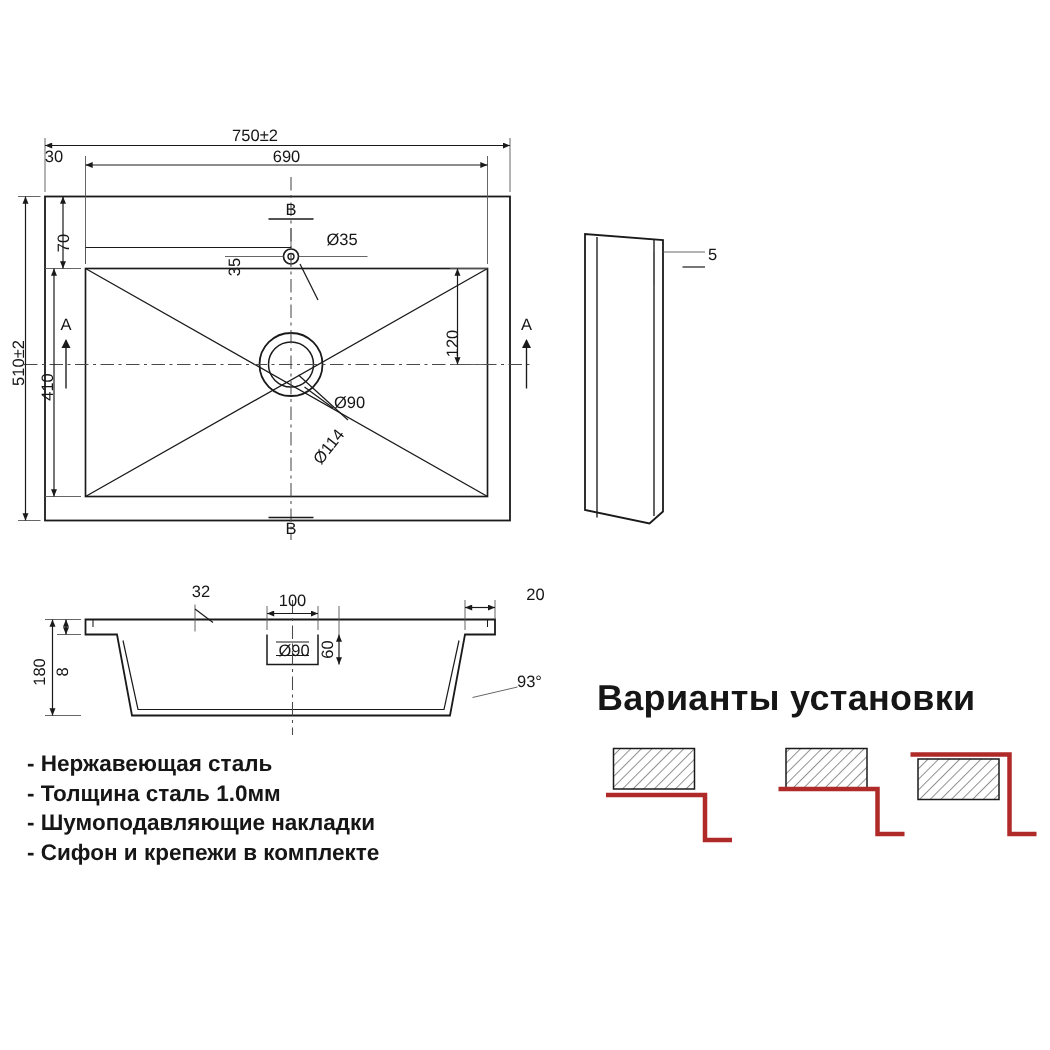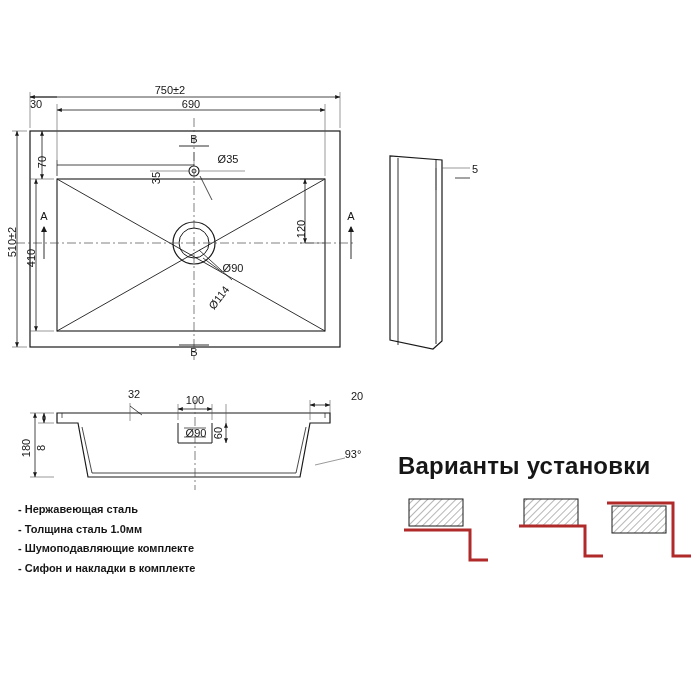--- a/index.html
+++ b/index.html
@@ -26,21 +26,21 @@
     width: 700px;
     height: 700px;
   }
   .spec-list {
     position: absolute;
     left: 18px;
     top: 500px;
     width: 320px;
   }
   .spec-line {
-    font-size: 11px;
+    font-size: 15px;
     font-weight: bold;
     line-height: 19.5px;
     color: #161616;
     white-space: nowrap;
   }
   .variants-title {
     position: absolute;
     left: 398px;
     top: 452px;
     font-size: 24px;
@@ -214,17 +214,17 @@
       <text x="357" y="400" text-anchor="middle">20</text>
       <text x="353" y="458" text-anchor="middle">93°</text>
     </g>
   </svg>
 
   <div class="variants-title">Варианты установки</div>
 
   <div class="spec-list">
     <div class="spec-line">- Нержавеющая сталь</div>
     <div class="spec-line">- Толщина сталь 1.0мм</div>
-    <div class="spec-line">- Шумоподавляющие комплекте</div>
-    <div class="spec-line">- Сифон и накладки в комплекте</div>
+    <div class="spec-line">- Шумоподавляющие накладки</div>
+    <div class="spec-line">- Сифон и крепежи в комплекте</div>
   </div>
 
 </div>
 
 </body></html>

